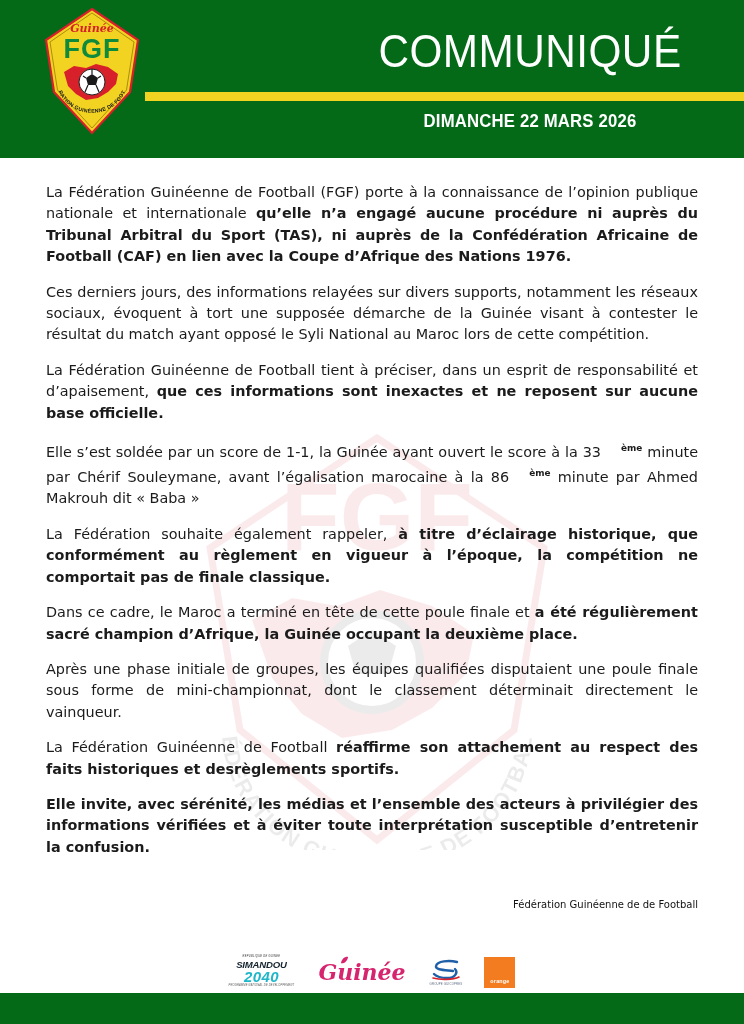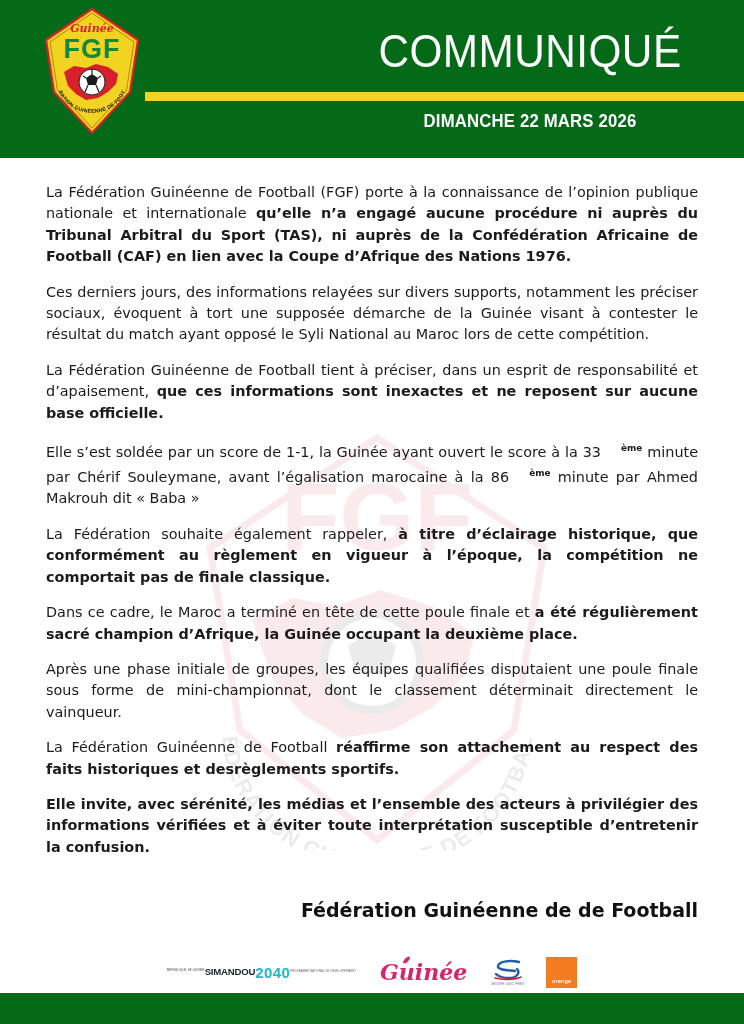--- a/index.html
+++ b/index.html
@@ -96,41 +96,41 @@
     z-index: 2;
   }
   .para b { font-weight: 700; }
   .para sup { font-size: 0.62em; vertical-align: super; font-weight: 700; margin-left: 20px; }
 
   #signature {
     position: absolute;
     left: 46px; top: 899px;
     width: 652px;
     text-align: right;
-    font-size: 19px;
-    font-weight: 700;
+    font-size: 10px;
+    font-weight: 400;
     color: #111111;
     font-family: "DejaVu Sans", sans-serif;
     z-index: 2;
   }
 
   
   #sponsors {
     position: absolute;
     left: 0; top: 952px;
     width: 744px; height: 40px;
     display: flex;
     align-items: center;
     justify-content: center;
     gap: 22px;
   }
   .sponsor { display: flex; align-items: center; justify-content: center; }
 
   
-  #sponsor-simandou { flex-direction: row; line-height: 1; }
+  #sponsor-simandou { flex-direction: column; line-height: 1; font-style: italic; }
   #sponsor-simandou .top-tag {
     font-size: 2.6px; letter-spacing: 0.3px; color: #2b2b2b;
     font-family: "Liberation Sans", sans-serif; margin-bottom: 1px;
   }
   #sponsor-simandou .word {
     font-size: 9.6px; font-weight: 700; color: #14232e; letter-spacing: -0.2px;
     font-family: "Liberation Sans", sans-serif;
   }
   #sponsor-simandou .year {
     font-size: 15px; font-weight: 700; color: #1fb6c9; letter-spacing: 0.4px;
@@ -235,21 +235,21 @@
       <circle cx="190" cy="232" r="46" fill="#ffffff" stroke="#2a2a2a" stroke-width="4"></circle>
       <polygon points="190,200 214,216 206,244 174,244 166,216" fill="#2a2a2a"></polygon>
       <text font-family="Liberation Sans, sans-serif" font-size="22" font-weight="bold" fill="#2a2a2a" letter-spacing="1.2">
         <textPath href="#wmring" startOffset="50%" text-anchor="middle">FÉDÉRATION GUINÉENNE DE FOOTBALL</textPath>
       </text>
     </svg>
   </div>
 
   <div id="content">
       <div class="para">La Fédération Guinéenne de Football (FGF) porte à la connaissance de l’opinion publique nationale et internationale <b>qu’elle n’a engagé aucune procédure ni auprès du Tribunal Arbitral du Sport (TAS), ni auprès de la Confédération Africaine de Football (CAF) en lien avec la Coupe d’Afrique des Nations 1976.</b></div>
-      <div class="para">Ces derniers jours, des informations relayées sur divers supports, notamment les préciser sociaux, évoquent à tort une supposée démarche de la Guinée visant à contester le résultat du match ayant opposé le Syli National au Maroc lors de cette compétition.</div>
+      <div class="para">Ces derniers jours, des informations relayées sur divers supports, notamment les réseaux sociaux, évoquent à tort une supposée démarche de la Guinée visant à contester le résultat du match ayant opposé le Syli National au Maroc lors de cette compétition.</div>
       <div class="para">La Fédération Guinéenne de Football tient à préciser, dans un esprit de responsabilité et d’apaisement, <b>que ces informations sont inexactes et ne reposent sur aucune base officielle.</b></div>
       <div class="para">Elle s’est soldée par un score de 1-1, la Guinée ayant ouvert le score à la 33<sup>ème</sup> minute par Chérif Souleymane, avant l’égalisation marocaine à la 86<sup>ème</sup> minute par Ahmed Makrouh dit « Baba »</div>
       <div class="para">La Fédération souhaite également rappeler, <b>à titre d’éclairage historique, que conformément au règlement en vigueur à l’époque, la compétition ne comportait pas de finale classique.</b></div>
       <div class="para">Dans ce cadre, le Maroc a terminé en tête de cette poule finale et <b>a été régulièrement sacré champion d’Afrique, la Guinée occupant la deuxième place.</b></div>
       <div class="para">Après une phase initiale de groupes, les équipes qualifiées disputaient une poule finale sous forme de mini-championnat, dont le classement déterminait directement le vainqueur.</div>
       <div class="para">La Fédération Guinéenne de Football <b>réaffirme son attachement au respect des faits historiques et desrèglements sportifs.</b></div>
       <div class="para"><b>Elle invite, avec sérénité, les médias et l’ensemble des acteurs à privilégier des informations vérifiées et à éviter toute interprétation susceptible d’entretenir la confusion.</b></div>
     </div>
 
   <div id="signature">Fédération Guinéenne de de Football</div>

